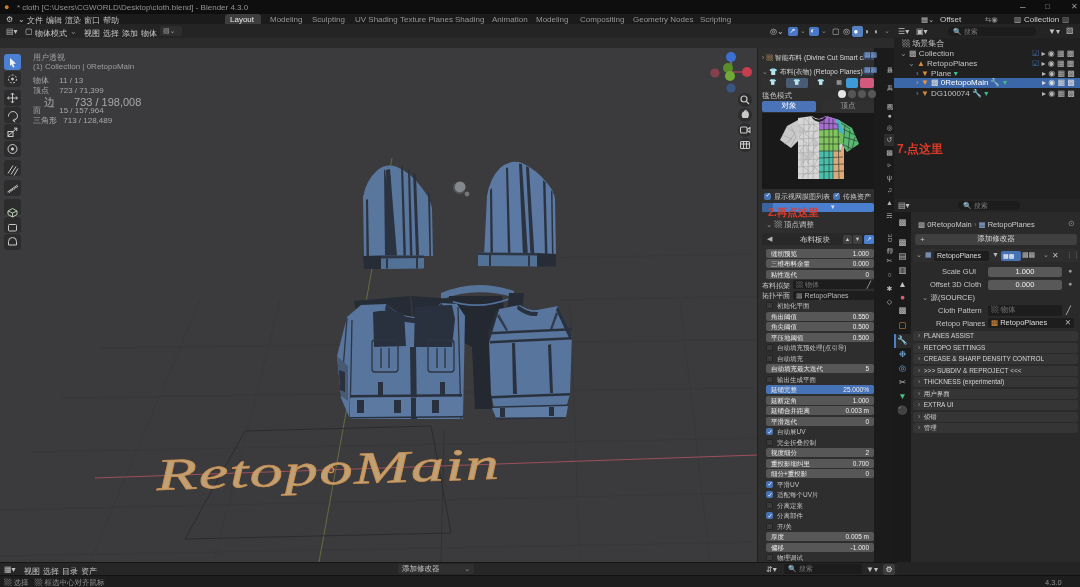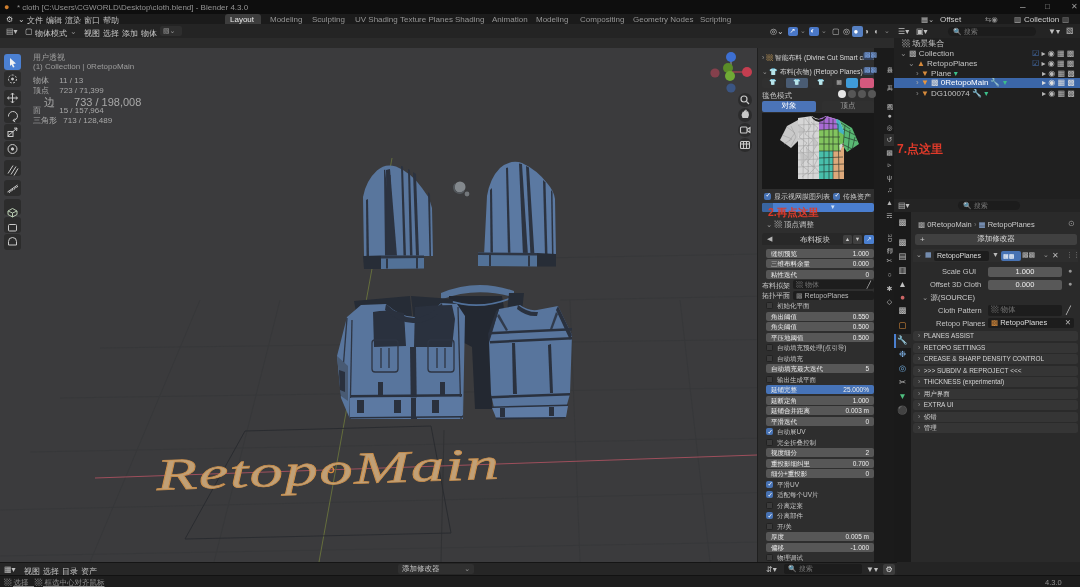--- a/index.html
+++ b/index.html
@@ -622,17 +622,17 @@
     <div class="abs" style="left:398px;top:564px;width:76px;height:10px;background:#303030;border-radius:2px;font-size:7.5px;color:#c5c5c5;line-height:10px;"><span style="margin-left:4px;">添加修改器</span><span style="position:absolute;right:4px;color:#999;font-size:7px;">⌄</span></div>
     <div class="txt" style="left:766px;top:565px;font-size:8px;color:#c0c0c0;">⇵▾</div>
     <div class="abs" style="left:784px;top:564px;width:78px;height:10px;background:#1c1c1c;border-radius:2px;font-size:7px;color:#777;line-height:10px;"><span style="margin-left:4px;">🔍 搜索</span></div>
     <div class="txt" style="left:866px;top:565px;font-size:8px;color:#c0c0c0;">▼▾</div>
     <div class="abs" style="left:883px;top:563.5px;width:12px;height:11px;background:#3d3d3d;border-radius:2px;color:#ddd;font-size:8px;text-align:center;line-height:11px;">⚙</div>
     <div class="abs" style="left:897px;top:562px;width:183px;height:13px;background:#242424;"></div>
   </div>
 
   <div class="abs" style="left:0;top:575px;width:1080px;height:12px;background:#1d1d1d;border-top:1px solid #121212;"></div>
   <div id="statusbar">
-    <div class="txt" style="left:4px;top:577.5px;font-size:7.5px;color:#909090;text-decoration:underline;">▩ 选择&nbsp;&nbsp; ▩ 框选中心对齐鼠标</div>
+    <div class="txt" style="left:4px;top:577.5px;font-size:7.5px;color:#909090;">▩ 选择&nbsp;&nbsp; ▩ 框选中心对齐鼠标</div>
     <div class="txt" style="left:1045px;top:577.5px;font-size:7.5px;color:#909090;">4.3.0</div>
   </div>
 
 </div>
 
 </body></html>

